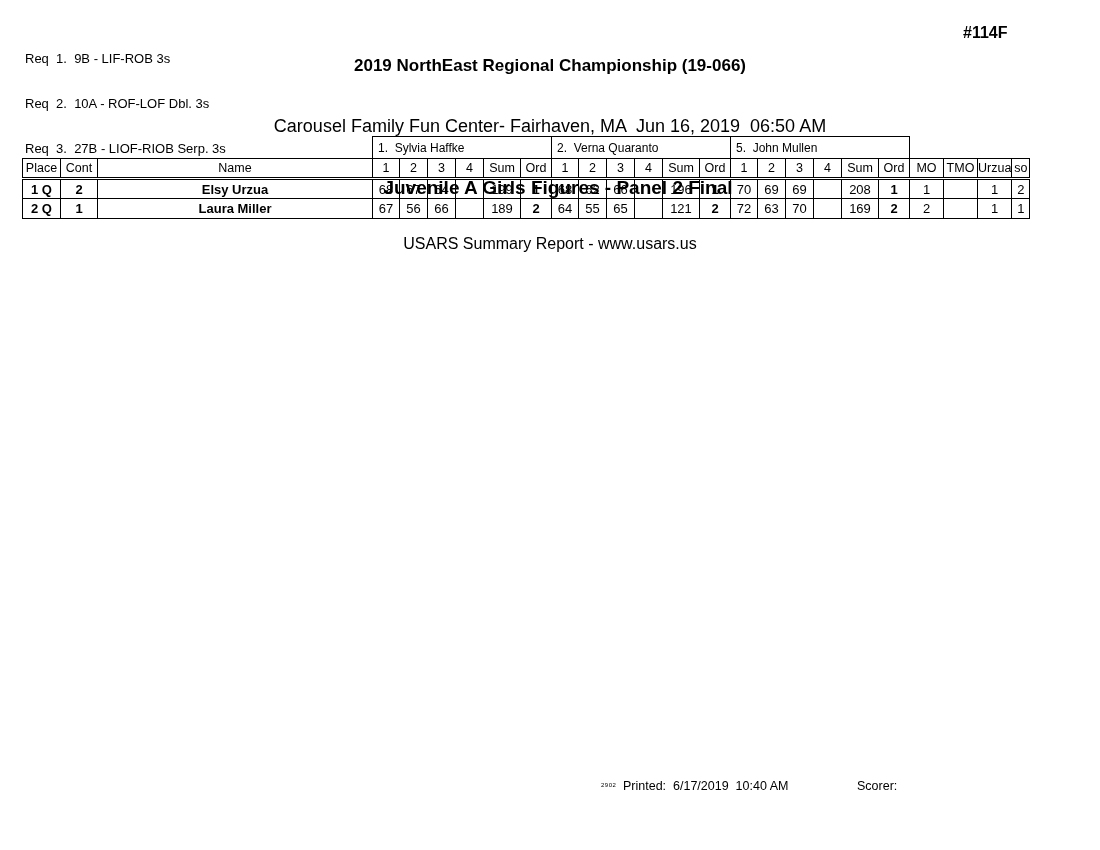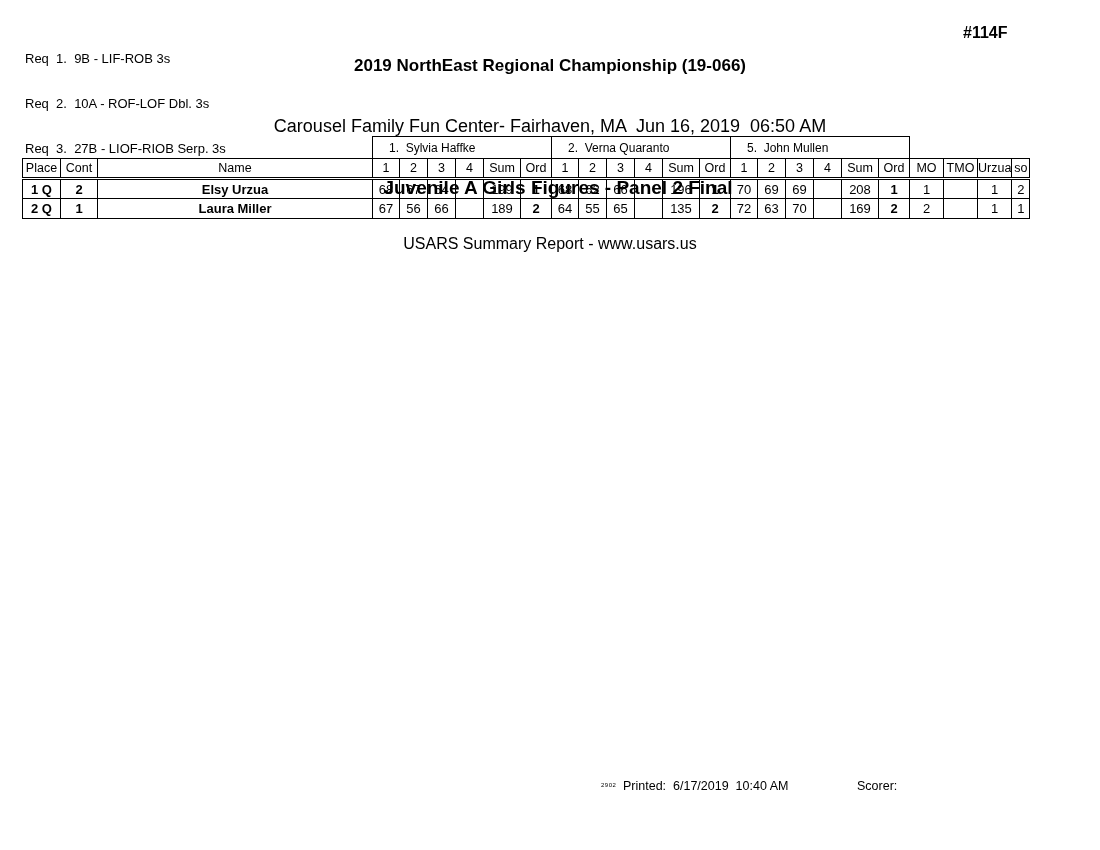--- a/index.html
+++ b/index.html
@@ -34,21 +34,21 @@
   }
   table.score-table td {
     border: 1px solid #000;
     height: 20px; padding: 0;
     font-size: 13px; overflow: hidden; white-space: pre;
     text-align: center; vertical-align: middle;
   }
   tr.band-row td { border: none; height: 22px; }
   tr.band-row td.band {
     border: 1px solid #000;
-    text-align: left; padding-left: 16px; font-size: 12px;
+    text-align: left; padding-left: 5px; font-size: 12px;
   }
   tr.header-row td { border-bottom: 3px double #000; font-size: 12.5px; }
   td.name-col { text-align: left; padding-left: 6px; margin-top: 23px; }
   td.ord-col  { border-left: 3px solid #000; border-right: 3px solid #000; }
   td.score    { text-align: left; padding-left: 4px; }
   td.sum      { text-align: right; padding-right: 3px; }
   tr.data-row td.place, tr.data-row td.cont,
   tr.data-row td.name-col, tr.data-row td.ord-col { font-weight: bold; }
   .footer { position: absolute; top: 779px; left: 0; width: 1100px; }
   .footer-version {
@@ -179,21 +179,21 @@
     <td class="score">67</td>
     <td class="score">56</td>
     <td class="score">66</td>
     <td class="score"></td>
     <td class="sum">189</td>
     <td class="ord-col">2</td>
     <td class="score">64</td>
     <td class="score">55</td>
     <td class="score">65</td>
     <td class="score"></td>
-    <td class="sum">135</td>
+    <td class="sum">121</td>
     <td class="ord-col">2</td>
     <td class="score">72</td>
     <td class="score">63</td>
     <td class="score">70</td>
     <td class="score"></td>
     <td class="sum">169</td>
     <td class="ord-col">2</td>
     <td>2</td>
     <td></td>
     <td>1</td>

